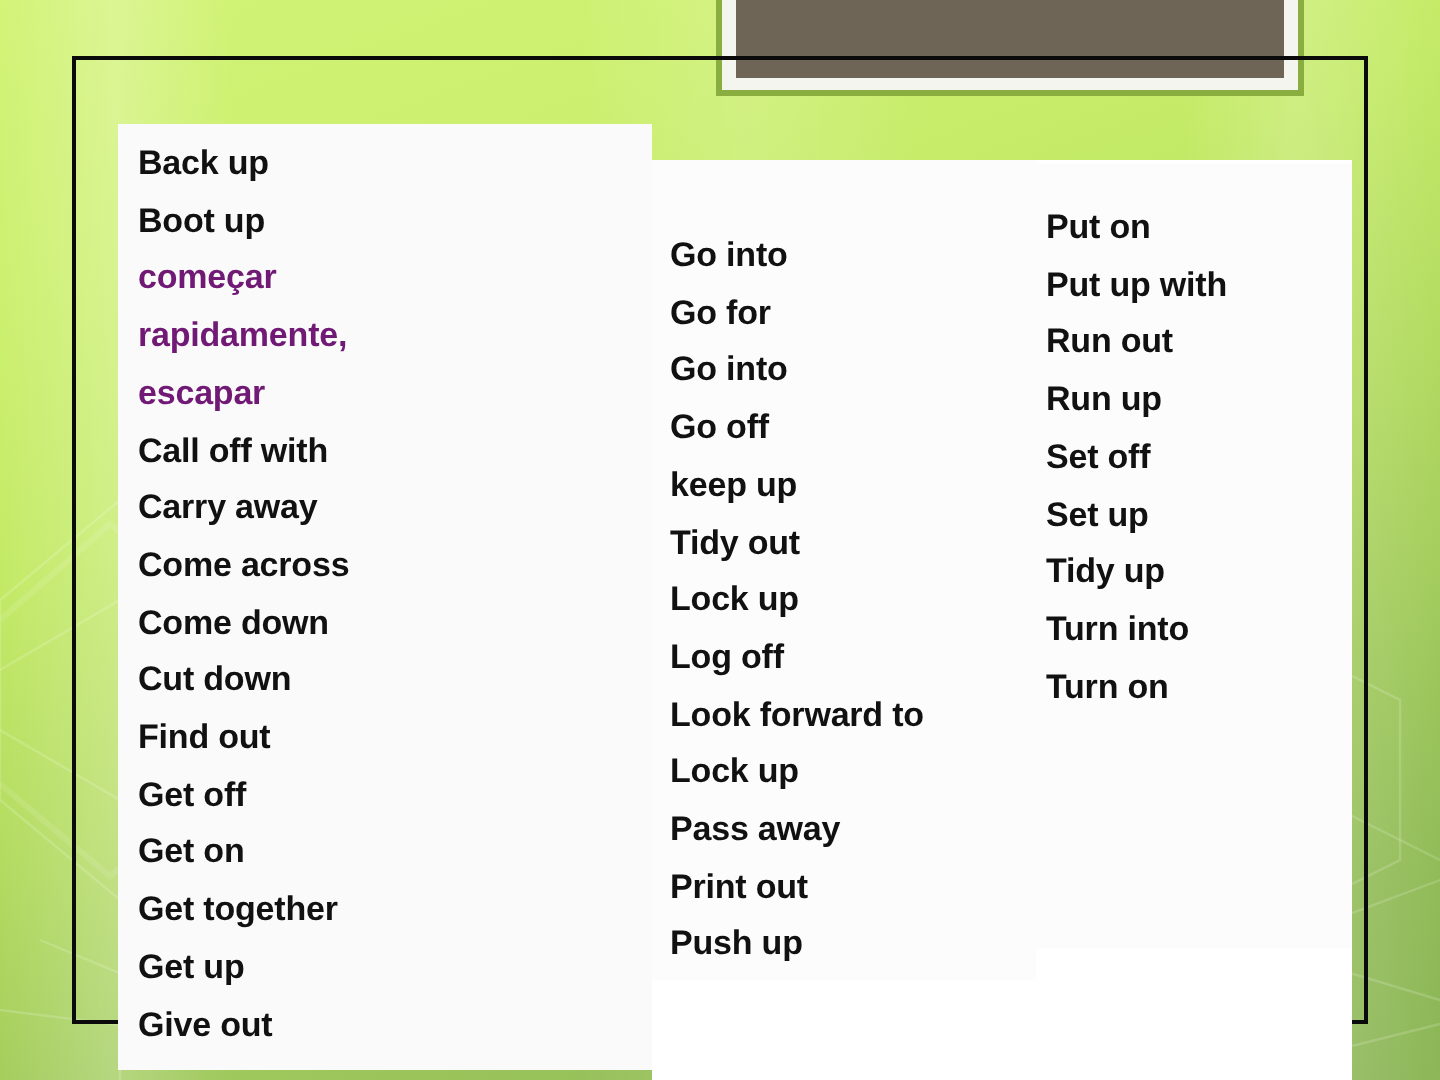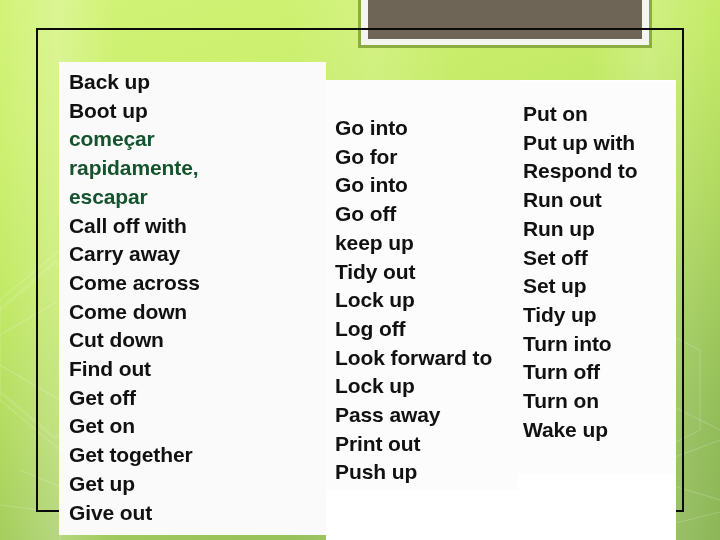--- a/index.html
+++ b/index.html
@@ -122,32 +122,32 @@
     height: 462px;
     background: #ffffff;
     z-index: 0;
   }
 
   
   .col {
     position: absolute;
     z-index: 4;
     font-weight: bold;
-    font-size: 21px;
+    font-size: 17px;
     line-height: 28.7px;
     color: #111111;
     white-space: nowrap;
     letter-spacing: -0.1px;
   }
   .col-left  { left: 31px;  top: 38px;  }
   .col-mid   { left: 297px; top: 84px;  }
   .col-right { left: 485px; top: 70px;  }
 
   .col .item { display: block; }
-  .col .item.red { color: #14532d; }
+  .col .item.red { color: #701a75; }
 </style>
 </head>
 <body>
 
 <div id="slide">
 
   <div class="bg-base"></div>
   <div class="bg-vgrad"></div>
 
   <svg class="bg-deco" width="720" height="540" viewBox="0 0 720 540">
@@ -212,26 +212,23 @@
         <span class="item">Look forward to</span>
         <span class="item">Lock up</span>
         <span class="item">Pass away</span>
         <span class="item">Print out</span>
         <span class="item">Push up</span>
       </div>
 
     <div class="col col-right">
         <span class="item">Put on</span>
         <span class="item">Put up with</span>
-        <span class="item">Respond to</span>
         <span class="item">Run out</span>
         <span class="item">Run up</span>
         <span class="item">Set off</span>
         <span class="item">Set up</span>
         <span class="item">Tidy up</span>
         <span class="item">Turn into</span>
-        <span class="item">Turn off</span>
         <span class="item">Turn on</span>
-        <span class="item">Wake up</span>
       </div>
 
   </div>
 </div>
 
 </body></html>

